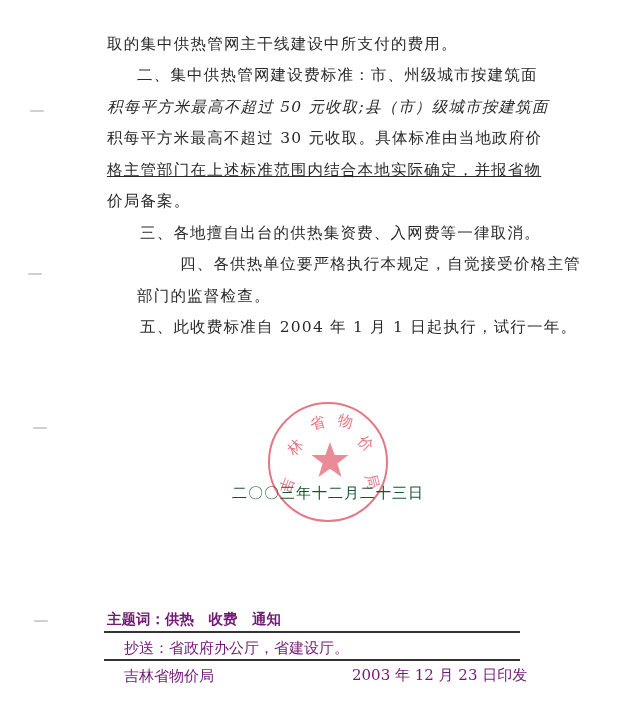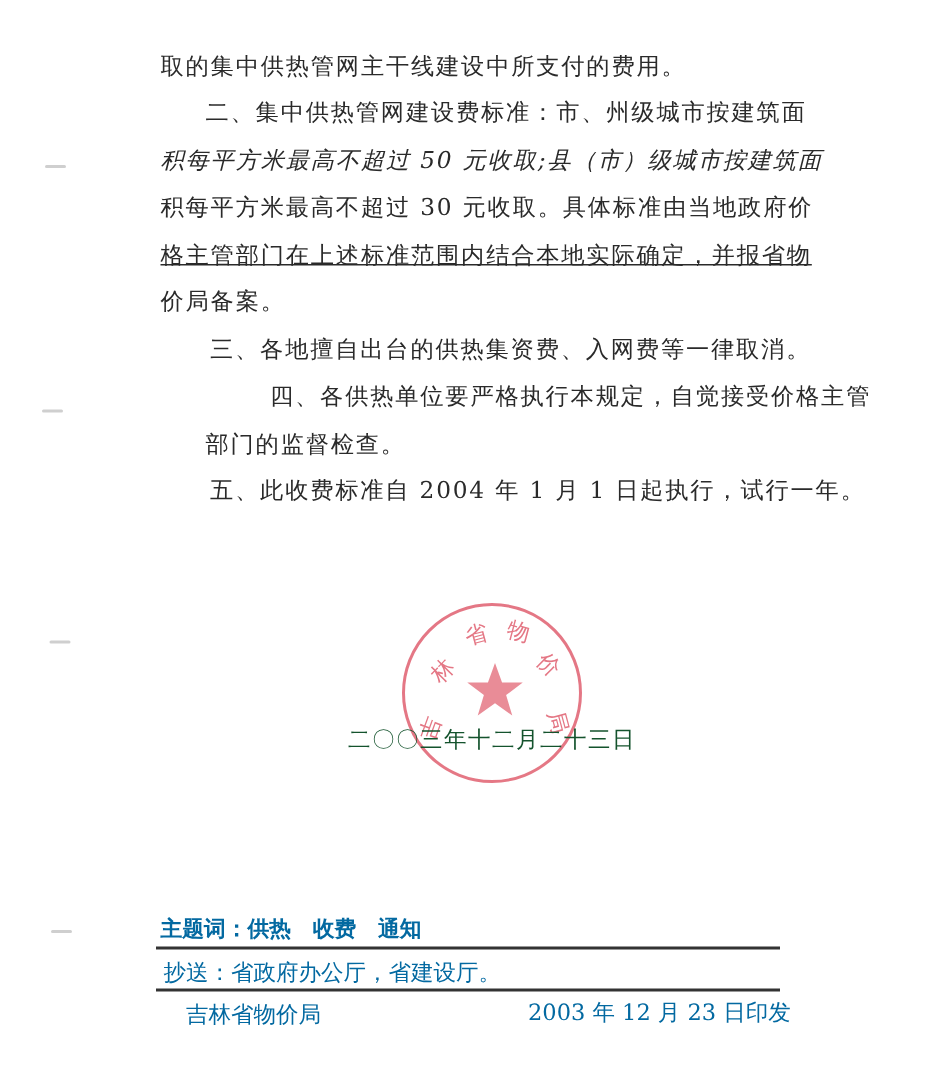--- a/index.html
+++ b/index.html
@@ -11,21 +11,21 @@
     position: absolute; font-size: 15.5px; white-space: nowrap; letter-spacing: 1.2px; text-align: center;
   }
   .stamp {
     position: absolute; left: 268px; top: 402px; width: 116px; height: 116px;
     border: 2.5px solid #e06070; border-radius: 50%; opacity: 0.85;
   }
   .stamp-char { position: absolute; color: #e06070; font-size: 15px; }
   .stamp-star { position: absolute; left: 40px; top: 36px; width: 40px; height: 40px; }
   .date { position: absolute; left: 232px; top: 484px; font-family: Liberation Serif, serif; font-size: 15px; color: #14532d; letter-spacing: 1px; text-align: right; }
   .rule { position: absolute; left: 104px; width: 416px; background: #333; }
-  .footer-text { position: absolute; font-size: 15px; color: #0369a1; white-space: nowrap; }
+  .footer-text { position: absolute; font-size: 15px; color: #701a75; white-space: nowrap; }
   .speck { position: absolute; width: 14px; height: 2px; background: #cfcfcf; border-radius: 2px; }
 </style>
 </head>
 <body>
 
 <div>
   <div class="line" style="left:107px; top:34px;">取的集中供热管网主干线建设中所支付的费用。</div>
   <div class="line" style="left:137px; top:65px;">二、集中供热管网建设费标准：市、州级城市按建筑面</div>
   <div class="line" style="left:107px; top:97px;font-style:italic;">积每平方米最高不超过 50 元收取;县（市）级城市按建筑面</div>
   <div class="line" style="left:107px; top:128px;">积每平方米最高不超过 30 元收取。具体标准由当地政府价</div>
@@ -45,21 +45,21 @@
     <span class="stamp-char" style="left:94px; top:68px; transform:rotate(75deg);">局</span>
     <svg class="stamp-star" viewBox="0 0 40 40">
       <polygon points="20,2 24.7,15 38.5,15 27.4,23.4 31.5,37 20,28.8 8.5,37 12.6,23.4 1.5,15 15.3,15" fill="#e06070" opacity="0.85"></polygon>
     </svg>
   </div>
 
   <div class="date">二〇〇三年十二月二十三日</div>
 
   <div class="footer-text" style="left:107px; top:610px; font-family:'DejaVu Sans', sans-serif; font-weight:bold; font-size:14.5px;">主题词：供热　收费　通知</div>
   <div class="rule" style="top:631px; height:2px;"></div>
-  <div class="footer-text" style="left:109px; top:639px;">抄送：省政府办公厅，省建设厅。</div>
+  <div class="footer-text" style="left:124px; top:639px;">抄送：省政府办公厅，省建设厅。</div>
   <div class="rule" style="top:659px; height:1.5px;"></div>
   <div class="footer-text" style="left:124px; top:667px;">吉林省物价局</div>
   <div class="footer-text" style="left:352px; top:666px;">2003 年 12 月 23 日印发</div>
 
   <div class="speck" style="left:30px; top:110px;"></div>
   <div class="speck" style="left:28px; top:273px;"></div>
   <div class="speck" style="left:33px; top:427px;"></div>
   <div class="speck" style="left:34px; top:620px;"></div>
 </div>
 

